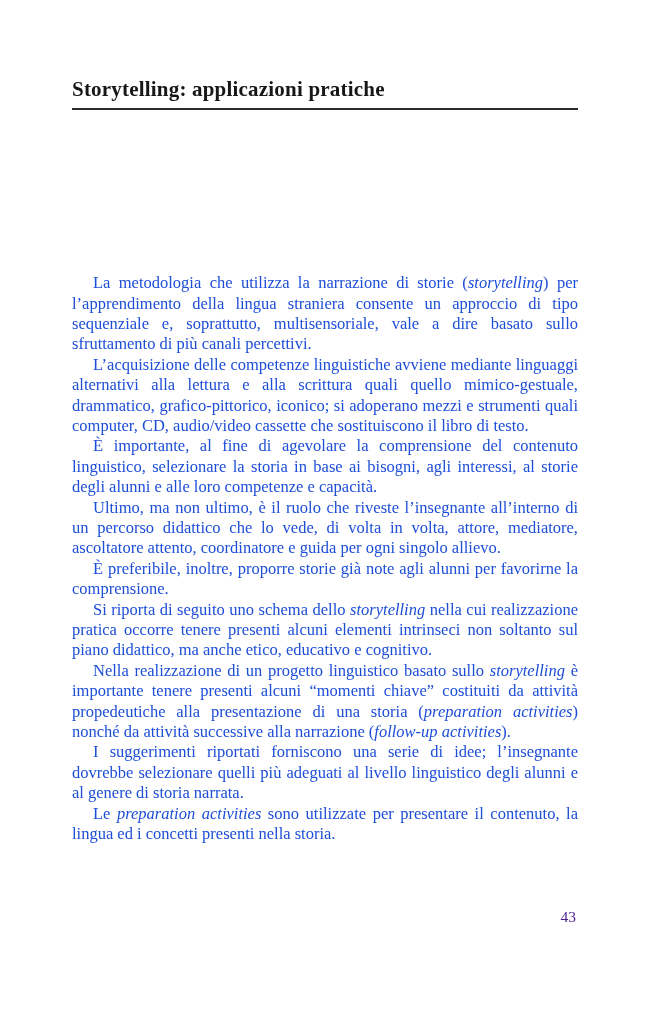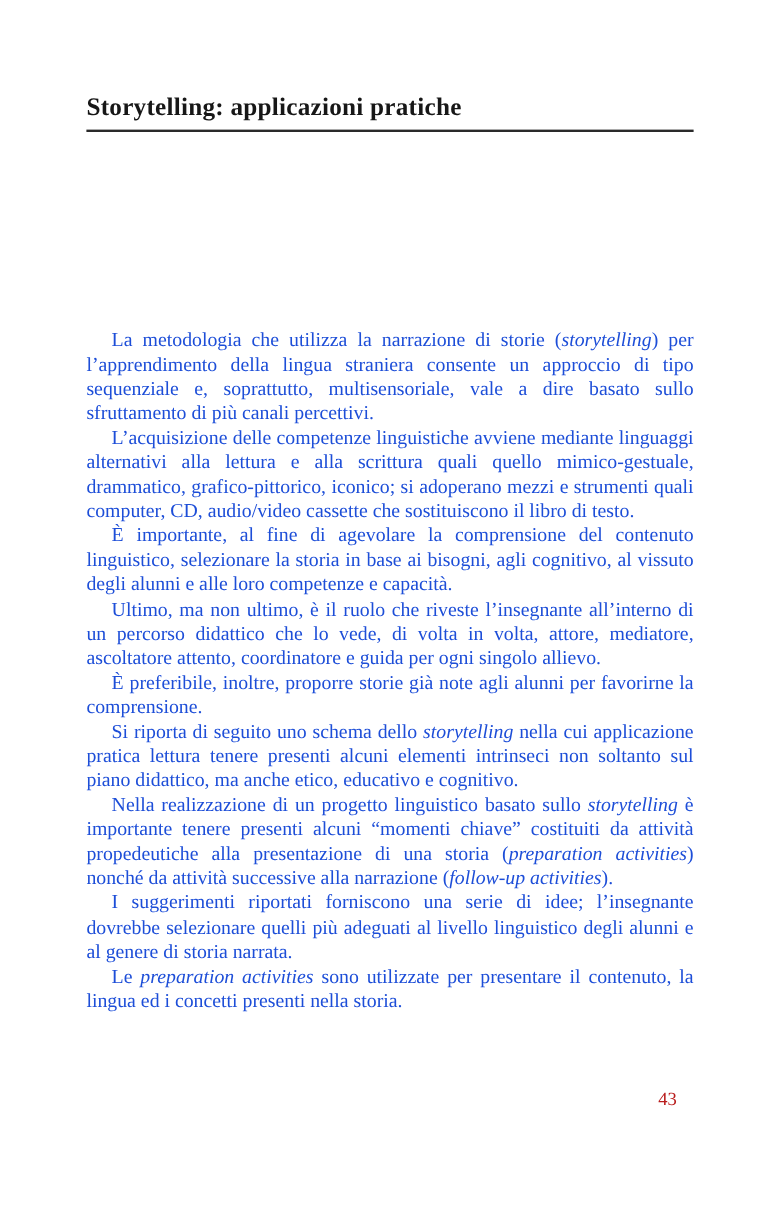--- a/index.html
+++ b/index.html
@@ -50,38 +50,38 @@
     font-size: 16.5px;
     line-height: 20.4px;
     color: #1d4ed8;
   }
   .body-text .it {
     font-style: italic;
   }
   .page-number {
     position: absolute;
     top: 908px;
-    right: 86px;
+    right: 74px;
     font-size: 15.5px;
-    color: #b91c1c;
+    color: #4c1d95;
   }
 </style>
 </head>
 <body>
 
 <div class="page">
   <div class="content">
     <h1 class="chapter-title">Storytelling: applicazioni pratiche</h1>
     <hr class="title-rule">
     <div class="body-text">
         <p><span>La metodologia che utilizza la narrazione di storie (</span><span class="it">storytelling</span><span>) per l’apprendimento della lingua straniera consente un approccio di tipo sequenziale e, soprattutto, multisensoriale, vale a dire basato sullo sfruttamento di più canali percettivi.</span></p>
         <p><span>L’acquisizione delle competenze linguistiche avviene mediante linguaggi alternativi alla lettura e alla scrittura quali quello mimico-gestuale, drammatico, grafico-pittorico, iconico; si adoperano mezzi e strumenti quali computer, CD, audio/video cassette che sostituiscono il libro di testo.</span></p>
-        <p><span>È importante, al fine di agevolare la comprensione del contenuto linguistico, selezionare la storia in base ai bisogni, agli cognitivo, al vissuto degli alunni e alle loro competenze e capacità.</span></p>
+        <p><span>È importante, al fine di agevolare la comprensione del contenuto linguistico, selezionare la storia in base ai bisogni, agli interessi, al storie degli alunni e alle loro competenze e capacità.</span></p>
         <p><span>Ultimo, ma non ultimo, è il ruolo che riveste l’insegnante all’interno di un percorso didattico che lo vede, di volta in volta, attore, mediatore, ascoltatore attento, coordinatore e guida per ogni singolo allievo.</span></p>
         <p><span>È preferibile, inoltre, proporre storie già note agli alunni per favorirne la comprensione.</span></p>
-        <p><span>Si riporta di seguito uno schema dello </span><span class="it">storytelling</span><span> nella cui applicazione pratica lettura tenere presenti alcuni elementi intrinseci non soltanto sul piano didattico, ma anche etico, educativo e cognitivo.</span></p>
+        <p><span>Si riporta di seguito uno schema dello </span><span class="it">storytelling</span><span> nella cui realizzazione pratica occorre tenere presenti alcuni elementi intrinseci non soltanto sul piano didattico, ma anche etico, educativo e cognitivo.</span></p>
         <p><span>Nella realizzazione di un progetto linguistico basato sullo </span><span class="it">storytelling</span><span> è importante tenere presenti alcuni “momenti chiave” costituiti da attività propedeutiche alla presentazione di una storia (</span><span class="it">preparation activities</span><span>) nonché da attività successive alla narrazione (</span><span class="it">follow-up activities</span><span>).</span></p>
         <p><span>I suggerimenti riportati forniscono una serie di idee; l’insegnante dovrebbe selezionare quelli più adeguati al livello linguistico degli alunni e al genere di storia narrata.</span></p>
         <p><span>Le </span><span class="it">preparation activities</span><span> sono utilizzate per presentare il contenuto, la lingua ed i concetti presenti nella storia.</span></p>
       </div>
   </div>
   <div class="page-number">43</div>
 </div>
 
 </body></html>

